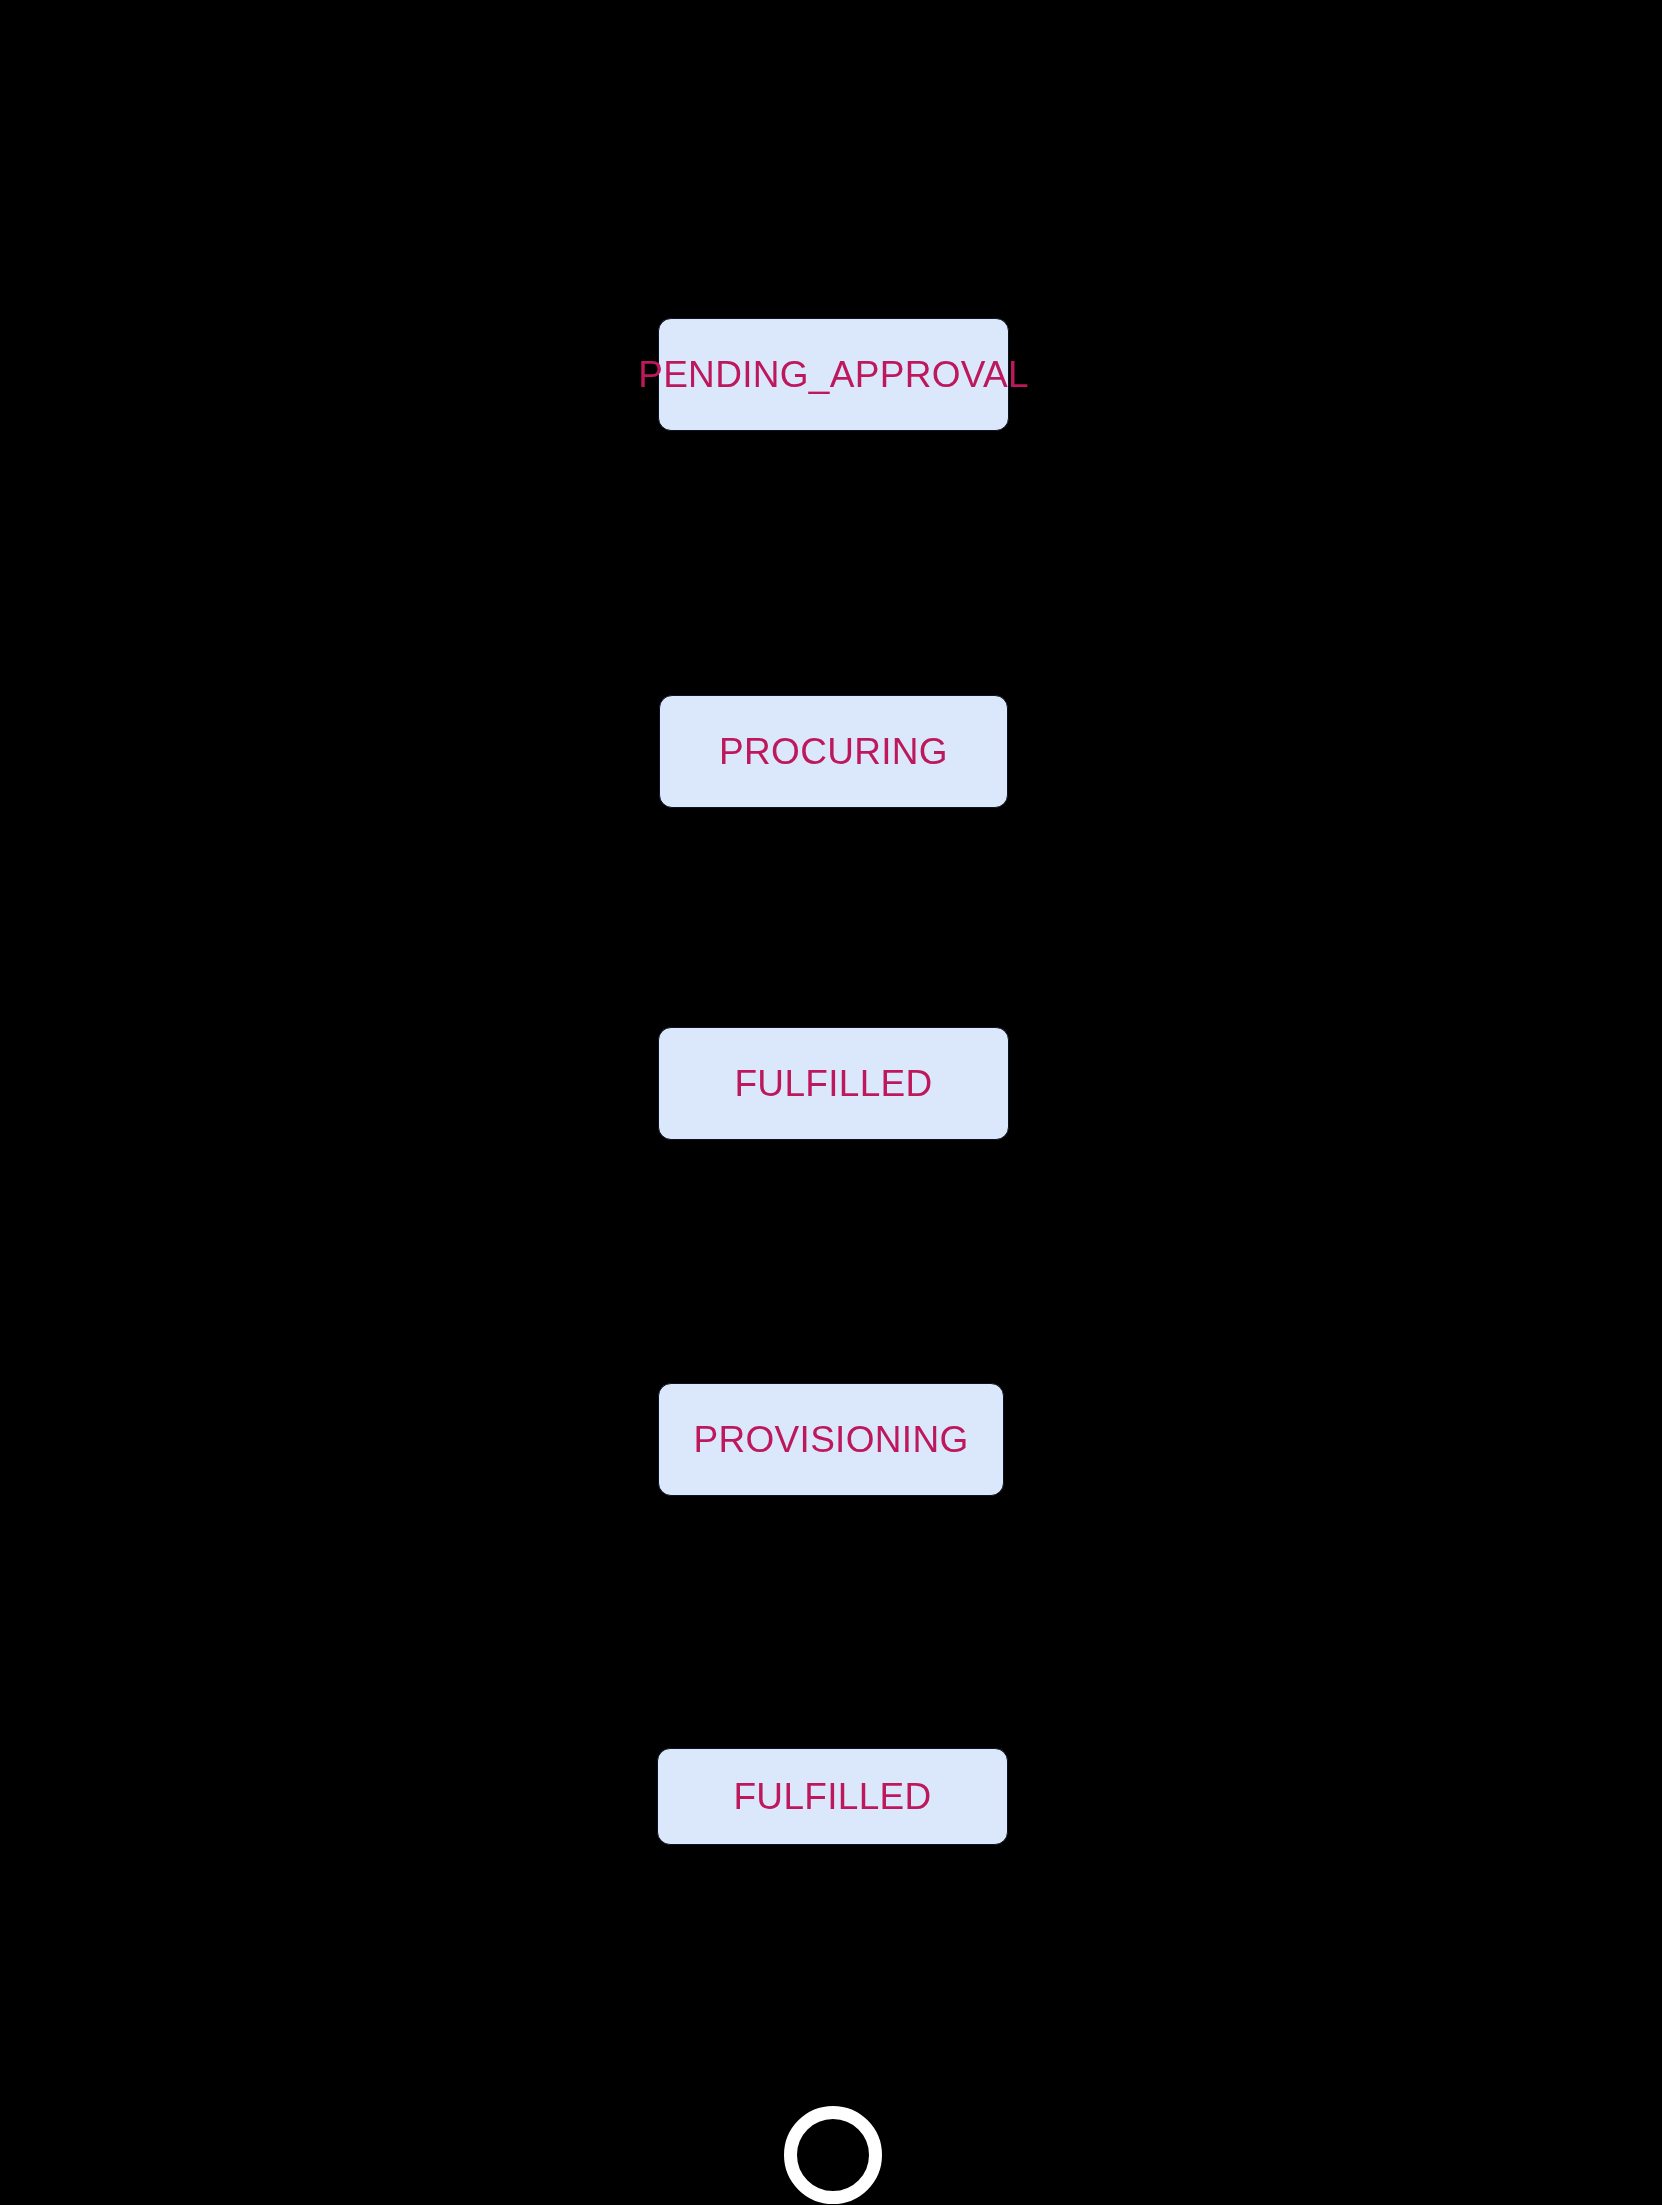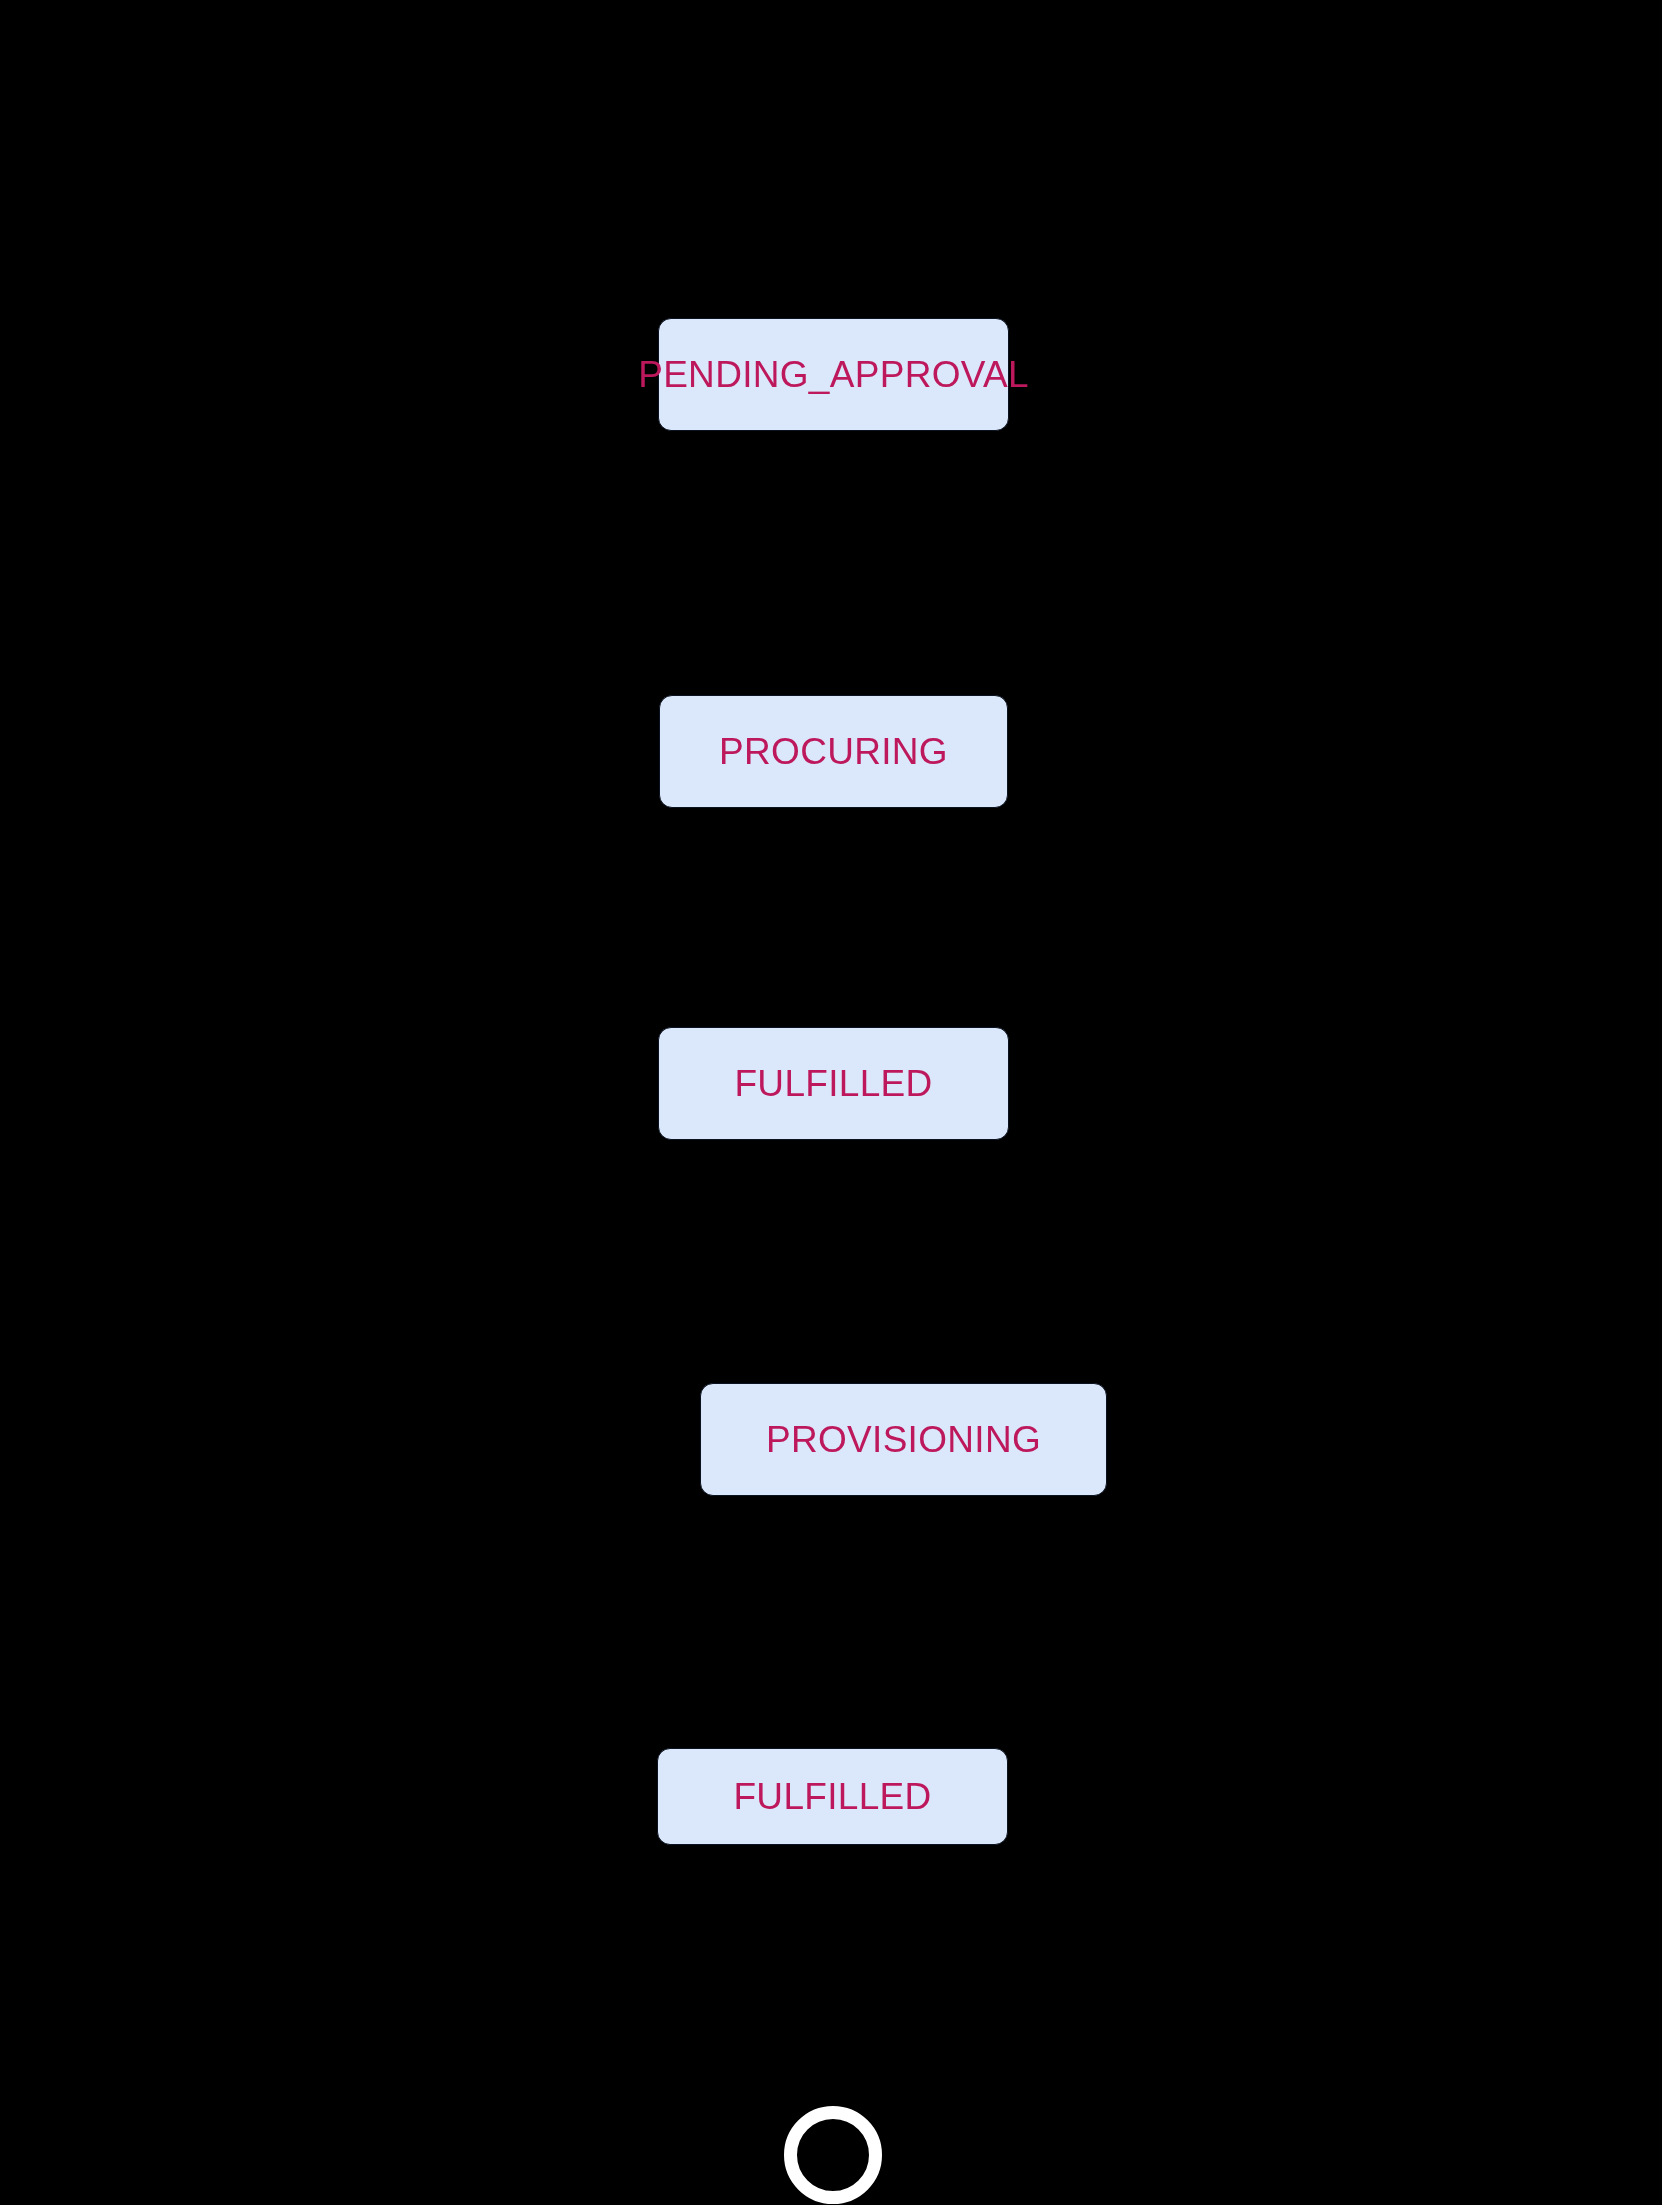--- a/index.html
+++ b/index.html
@@ -91,21 +91,21 @@
   </div>
 
   <div class="state-node" style="left:659px; top:695px; width:349px; height:113px;">
     <span class="state-node-label">PROCURING</span>
   </div>
 
   <div class="state-node" style="left:658px; top:1027px; width:351px; height:113px;">
     <span class="state-node-label">FULFILLED</span>
   </div>
 
-  <div class="state-node" style="left:658px; top:1383px; width:407px; height:113px;margin-left:42px;">
+  <div class="state-node" style="left:658px; top:1383px; width:346px; height:113px;">
     <span class="state-node-label">PROVISIONING</span>
   </div>
 
   <div class="state-node" style="left:657px; top:1748px; width:351px; height:97px;text-align:center;">
     <span class="state-node-label">FULFILLED</span>
   </div>
 
   <div class="end-state-marker" style="left:784px; top:2106px; width:98px; height:98px;"></div>
 
 </div>

